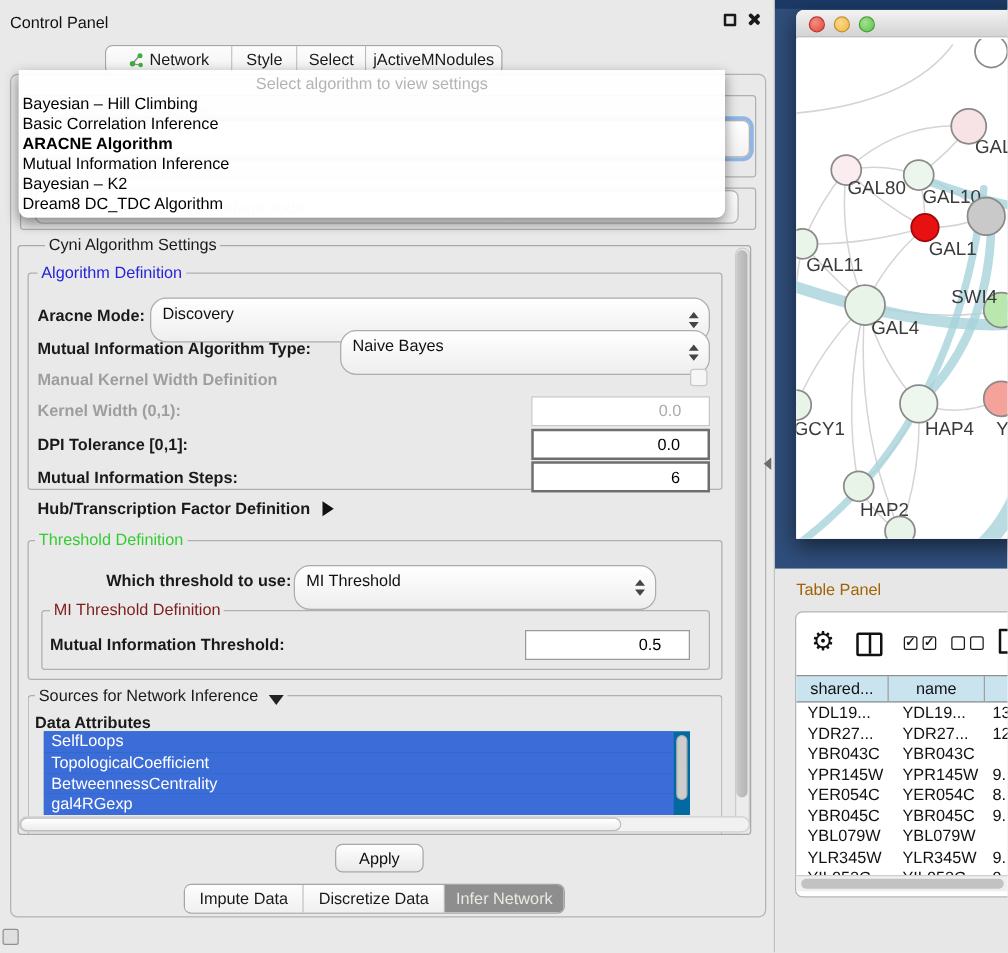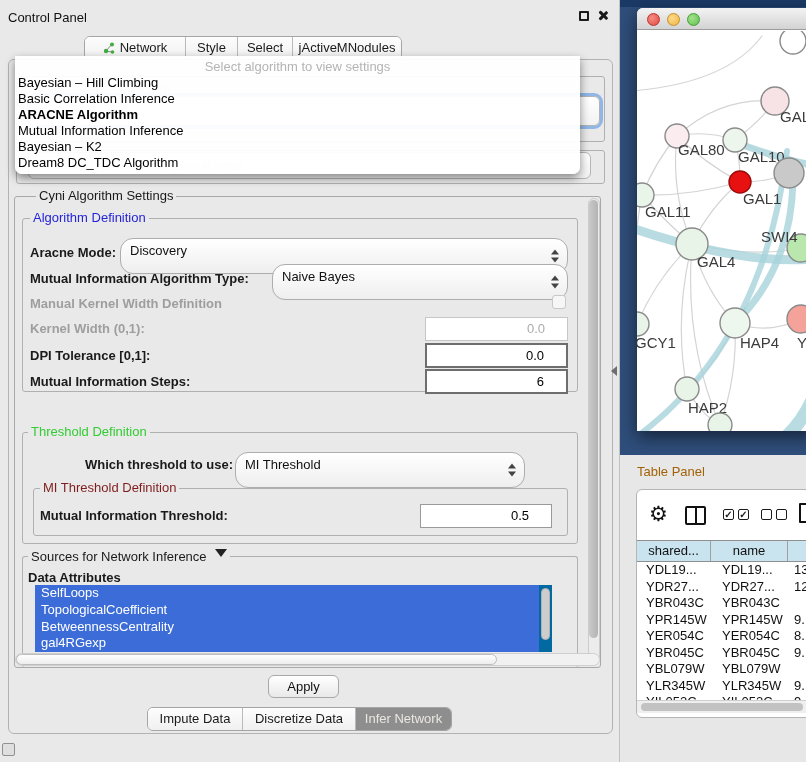--- a/index.html
+++ b/index.html
@@ -92,21 +92,21 @@
   #hub-arrow { margin-left:10px; width:0; height:0; border-left:9px solid #111;
                border-top:6px solid transparent; border-bottom:6px solid transparent; }
 
   #thresh-box { left:22px; top:432px; width:556px; height:112px; }
   #thresh-title { left:28px; top:425px; color:#33cc33; }
   #mibox { left:33px; top:488px; width:535px; height:48px; }
   #mibox-title { left:40px; top:481px; color:#7f1d1d; }
 
   #sources-box { left:22px; top:556px; width:556px; height:112px; border-bottom:none; }
   #sources-title-row { position:absolute; left:28px; top:549px; background:#e9e9e9;
-                       padding:0 3px; display:flex; align-items:flex-start; }
+                       padding:0 3px; display:flex; align-items:flex-end; }
   #sources-arrow { margin-left:8px; width:0; height:0; border-top:8px solid #222;
                    border-left:6px solid transparent; border-right:6px solid transparent; }
   #attrs-label { position:absolute; left:28px; top:570px; font-weight:bold; }
   #attr-list { position:absolute; left:35px; top:585px; width:517px; height:67px;
                background:#0369a1; overflow:hidden; }
   .attr-item { height:16.75px; line-height:16.75px; padding-left:6px; margin-right:13px;
                color:#fff; }
   #attr-scroll-thumb { position:absolute; right:2px; top:3px; width:9px; height:52px;
                        background:#cdcdcd; border:1px solid #b2b2b2; border-radius:5px; }
 
@@ -241,20 +241,24 @@
 
   <span class="lbl dis" style="left:30px;top:321px">Kernel Width (0,1):</span>
   <div id="kernel-field" class="field">0.0</div>
 
   <span class="lbl" style="left:30px;top:348px">DPI Tolerance [0,1]:</span>
   <div id="dpi-field" class="field">0.0</div>
 
   <span class="lbl" style="left:30px;top:374px">Mutual Information Steps:</span>
   <div id="steps-field" class="field">6</div>
 
+  <div id="hub-row">
+    <span style="font-weight:bold">Hub/Transcription Factor Definition</span>
+    <span id="hub-arrow"></span>
+  </div>
 
   <div id="thresh-box" class="groupbox"></div>
   <span id="thresh-title" class="grouptitle">Threshold Definition</span>
 
   <span class="lbl" style="left:85px;top:457px">Which threshold to use:</span>
   <div class="combo" style="left:235px;top:452px;width:290px">
     <span>MI Threshold</span>
     <span class="spin"></span>
   </div>
 

